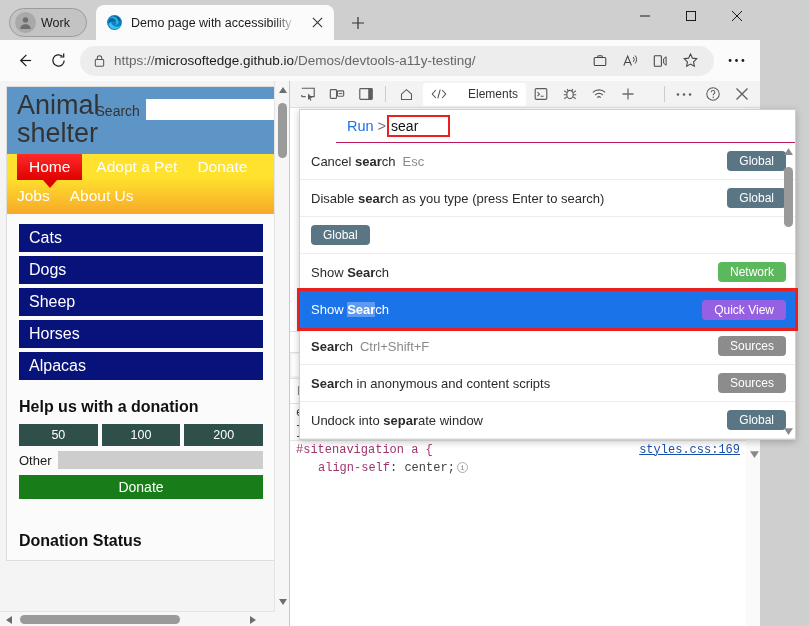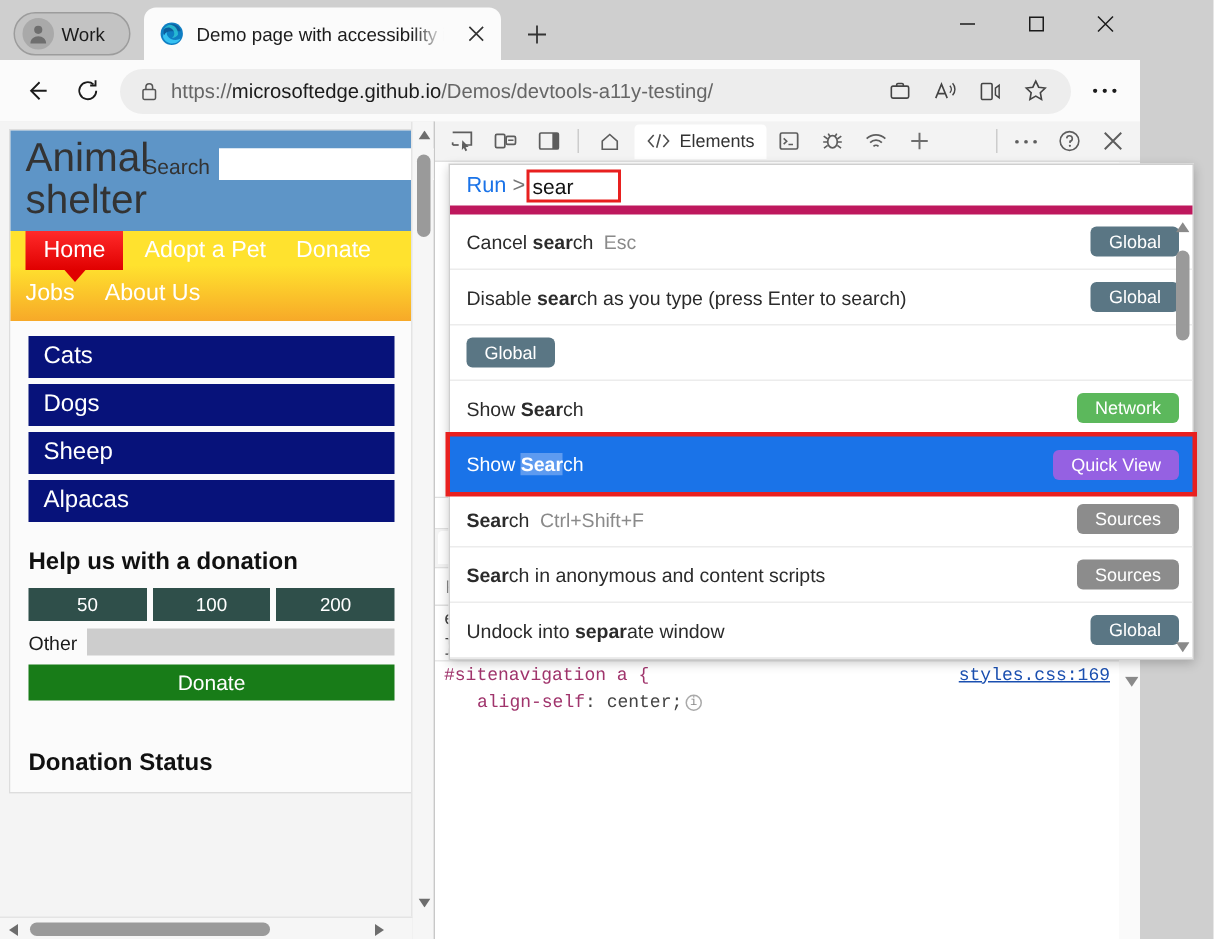--- a/index.html
+++ b/index.html
@@ -121,21 +121,21 @@
 
   
   #devtools { flex:1; position:relative; background:#fff; display:flex; flex-direction:column; }
   #dt-toolbar {
     height:27px; background:#f3f3f3; border-bottom:1px solid #e0e0e0;
     display:flex; align-items:center; padding:0 4px; gap:1px;
   }
   .dt-ico { width:28px; height:23px; display:flex; align-items:center; justify-content:center; }
   .dt-sep { width:1px; height:16px; background:#ccc; margin:0 4px; }
   .dt-tab {
-    height:23px; display:flex; align-items:center; gap:6px; padding:0 8px;
+    height:23px; display:flex; align-items:center; gap:21px; padding:0 8px;
     font-size:12px; color:#333; border-radius:3px 3px 0 0;
   }
   .dt-tab.active { background:#fff; }
   .dt-spacer { flex:1; }
 
   
   #dom-area { position:relative; flex:1; overflow:hidden; background:#fff; }
   .dom-line { font-family:"Liberation Mono", monospace; font-size:12px; color:#444; padding-left:14px; }
   .dom-line .tag { color:#0b6ab0; }
 
@@ -180,21 +180,22 @@
   .dt-vscroll .thumb { position:absolute; left:3px; top:20px; width:8px; height:36px; background:#9a9a9a; border-radius:4px; }
 
   
   #palette {
     position:absolute; left:9px; top:28px; width:497px;
     background:#fff; border:1px solid #cfcfcf;
     box-shadow:0 2px 7px rgba(0,0,0,.22); z-index:20;
   }
   #pal-prompt {
     height:33px; display:flex; align-items:center; padding-left:11px;
-    border-bottom:6px solid #be185d;
+    border-bottom:1px solid #be185d;
+    margin-left:36px;
   }
   .pal-run { color:#1a73e8; font-size:14.5px; }
   .pal-gt { color:#767676; font-size:14.5px; margin:0 1px 0 4px; }
   .pal-input-wrap { position:relative; margin-left:0; }
   .pal-input {
     width:63px; height:22px; border:2px solid #e8201f; background:#fff;
     font-size:14px; color:#111; padding-left:2px; font-family:"Liberation Sans", sans-serif;
     outline:none; display:block;
   }
   #pal-list { position:relative; }
@@ -354,20 +355,21 @@
           <div class="nav-row r2">
             <span class="nav-item">Jobs</span>
             <span class="nav-item">About Us</span>
           </div>
         </div>
 
         <div class="site-main">
           <div class="cat-btn">Cats</div>
           <div class="cat-btn">Dogs</div>
           <div class="cat-btn">Sheep</div>
+          <div class="cat-btn">Horses</div>
           <div class="cat-btn">Alpacas</div>
 
           <div class="donate-h">Help us with a donation</div>
           <div class="amt-row">
             <span class="amt">50</span>
             <span class="amt">100</span>
             <span class="amt">200</span>
           </div>
           <div class="other-row">
             <span class="other-lbl">Other</span>

